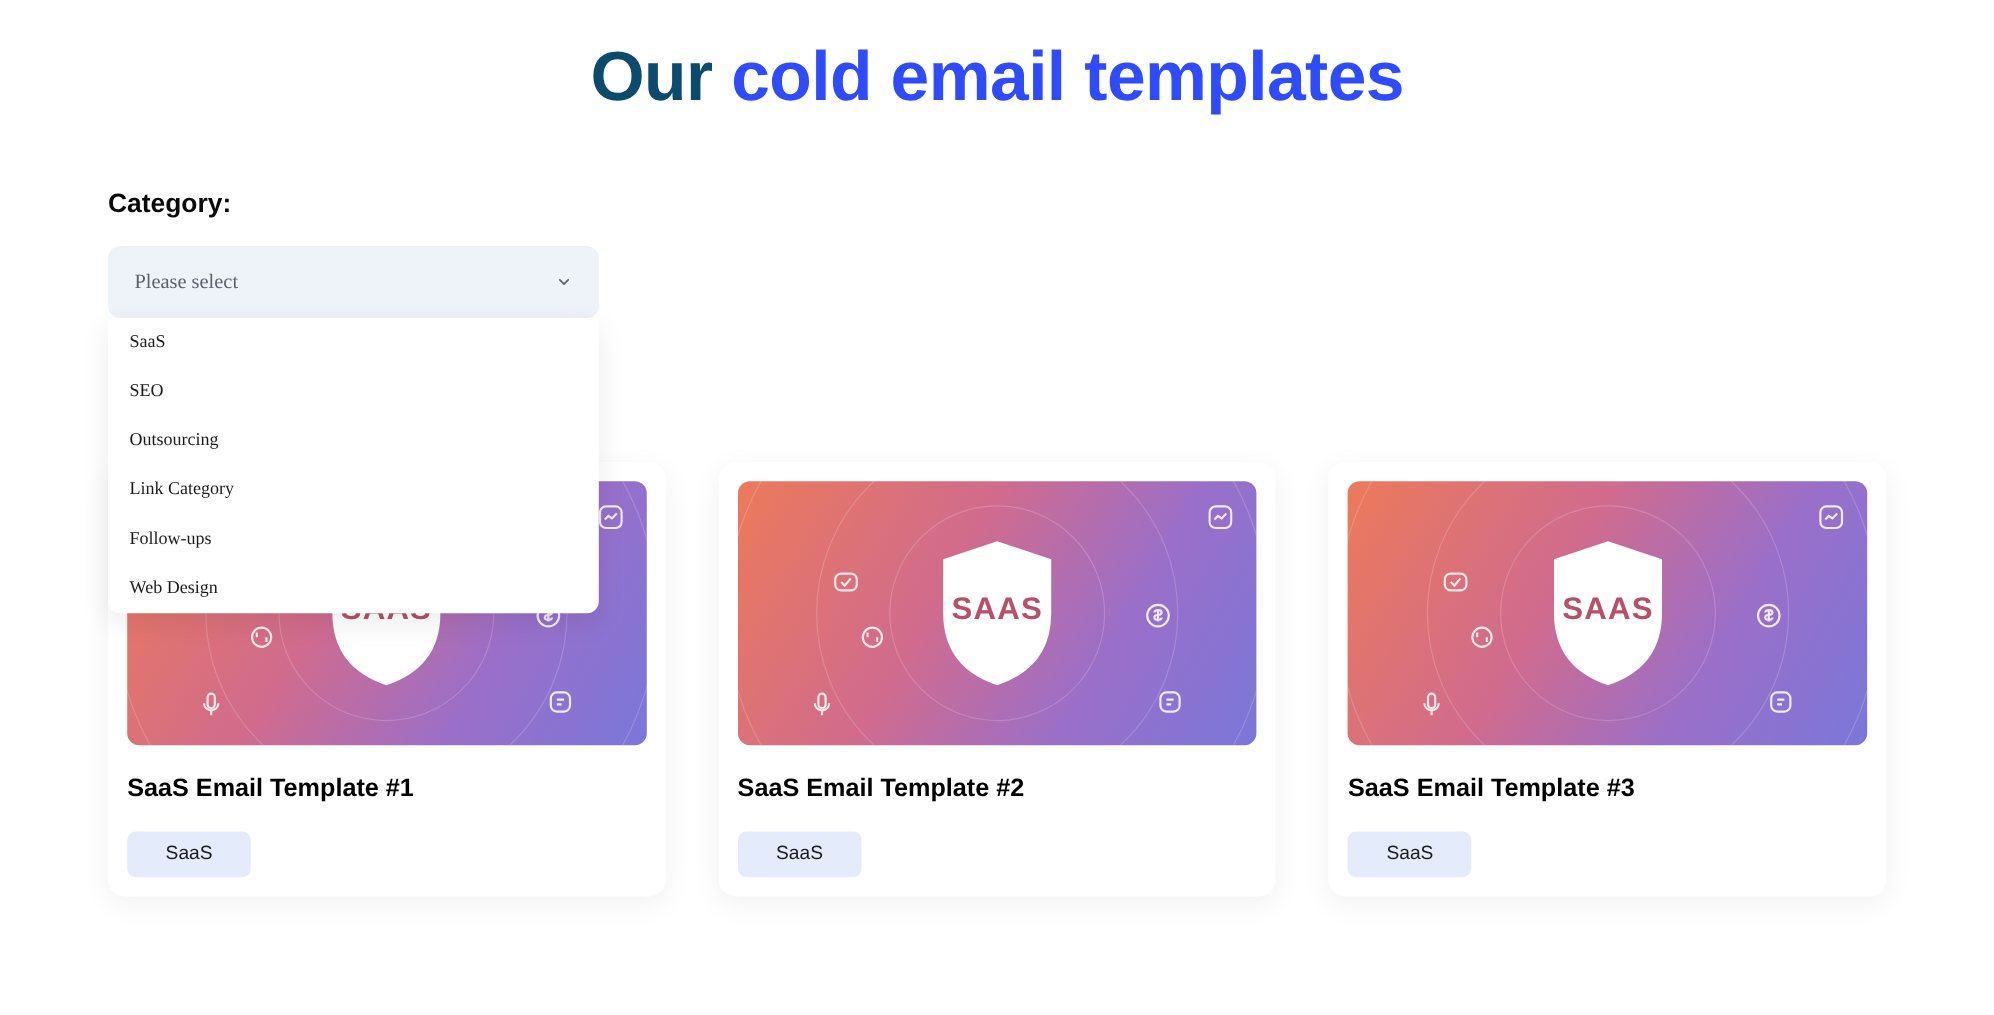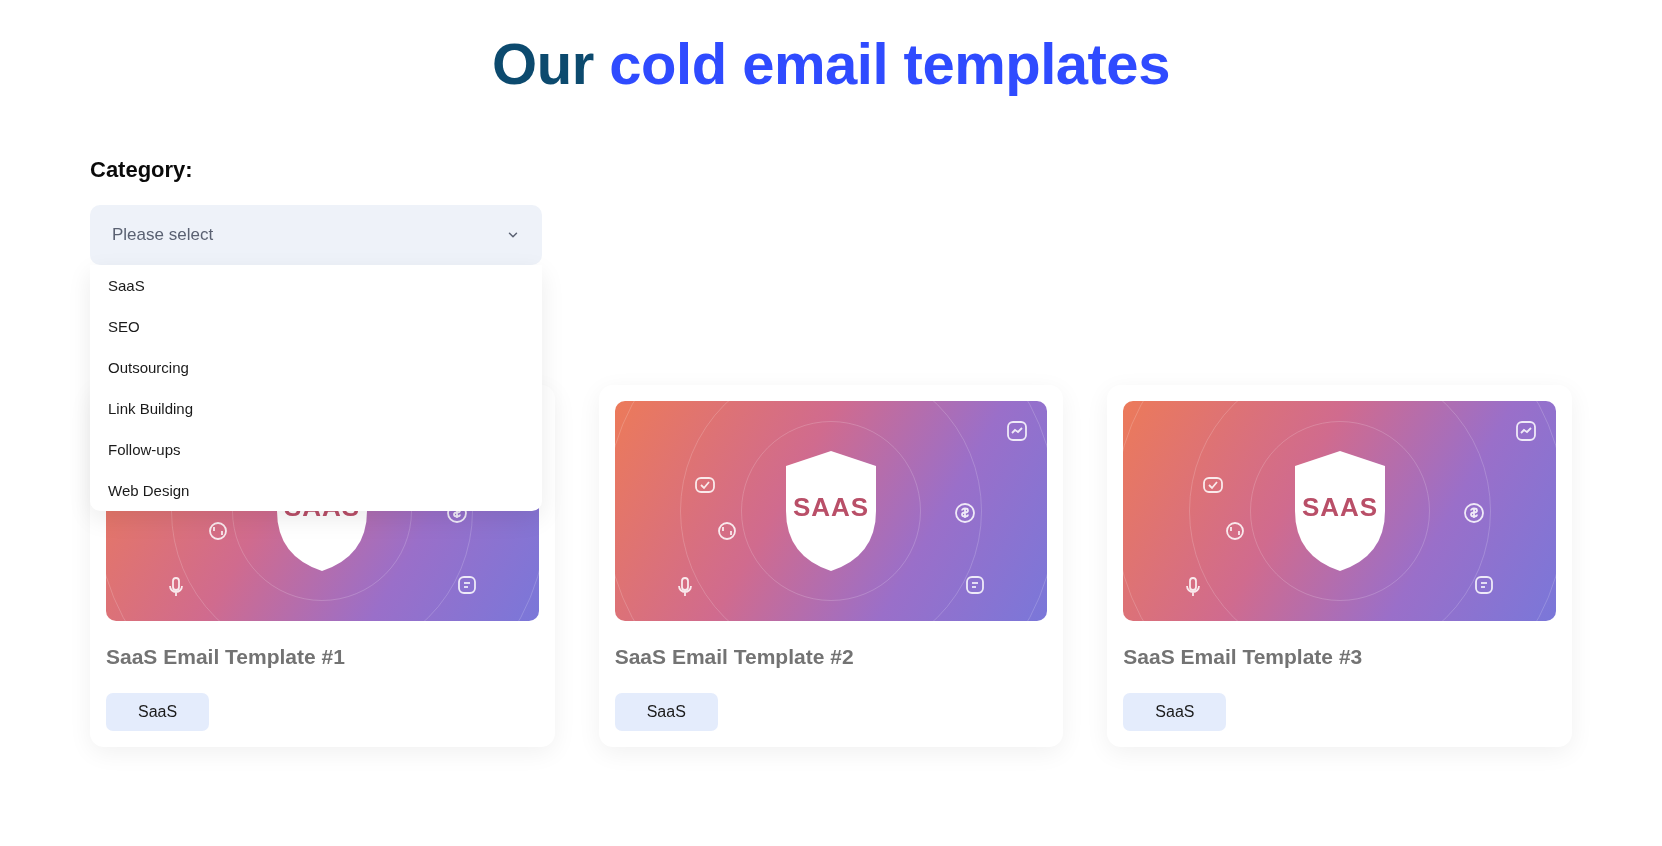--- a/index.html
+++ b/index.html
@@ -36,21 +36,22 @@
       flex-direction: column;
     }
     .category-label {
       font-size: 22px;
       font-weight: 600;
       color: #0a0a0a;
       margin-bottom: 22px;
     }
     .select-wrapper {
       position: relative;
-      width: 452px;
+      width: 409px;
+      font-family: Liberation Serif, serif;
     }
     .select-box {
       background: #eef2f9;
       border-radius: 10px;
       padding: 20px 22px;
       display: flex;
       justify-content: space-between;
       align-items: center;
       cursor: pointer;
     }
@@ -149,21 +150,21 @@
     }
     .icon-tl { top: 18px; right: 18px; }
     .icon-ml { top: 72px; left: 78px; }
     .icon-bl { bottom: 22px; left: 58px; }
     .icon-mbl { bottom: 78px; left: 100px; }
     .icon-mr { top: 100px; right: 70px; }
     .icon-br { bottom: 24px; right: 60px; }
     .card-title {
       font-size: 21px;
       font-weight: 700;
-      color: #737373;
+      color: #000000;
       margin: 24px 0 24px 0;
     }
     .tag {
       display: inline-block;
       background: #e4ecfc;
       color: #1a1a1a;
       font-size: 16px;
       font-weight: 500;
       padding: 10px 32px;
       border-radius: 7px;
@@ -183,21 +184,21 @@
       <div class="select-box">
         <span class="select-placeholder">Please select</span>
         <svg class="chevron" viewBox="0 0 24 24" fill="none" stroke="#5a6172" stroke-width="2.5" stroke-linecap="round" stroke-linejoin="round">
             <polyline points="6 9 12 15 18 9"></polyline>
           </svg>
       </div>
       <div class="dropdown-list">
         <div class="dropdown-item">SaaS</div>
         <div class="dropdown-item">SEO</div>
         <div class="dropdown-item">Outsourcing</div>
-        <div class="dropdown-item">Link Building</div>
+        <div class="dropdown-item">Link Category</div>
         <div class="dropdown-item">Follow-ups</div>
         <div class="dropdown-item">Web Design</div>
       </div>
     </div>
   </div>
 </div>
 
 <div class="cards-row">
 
   <div class="card">

